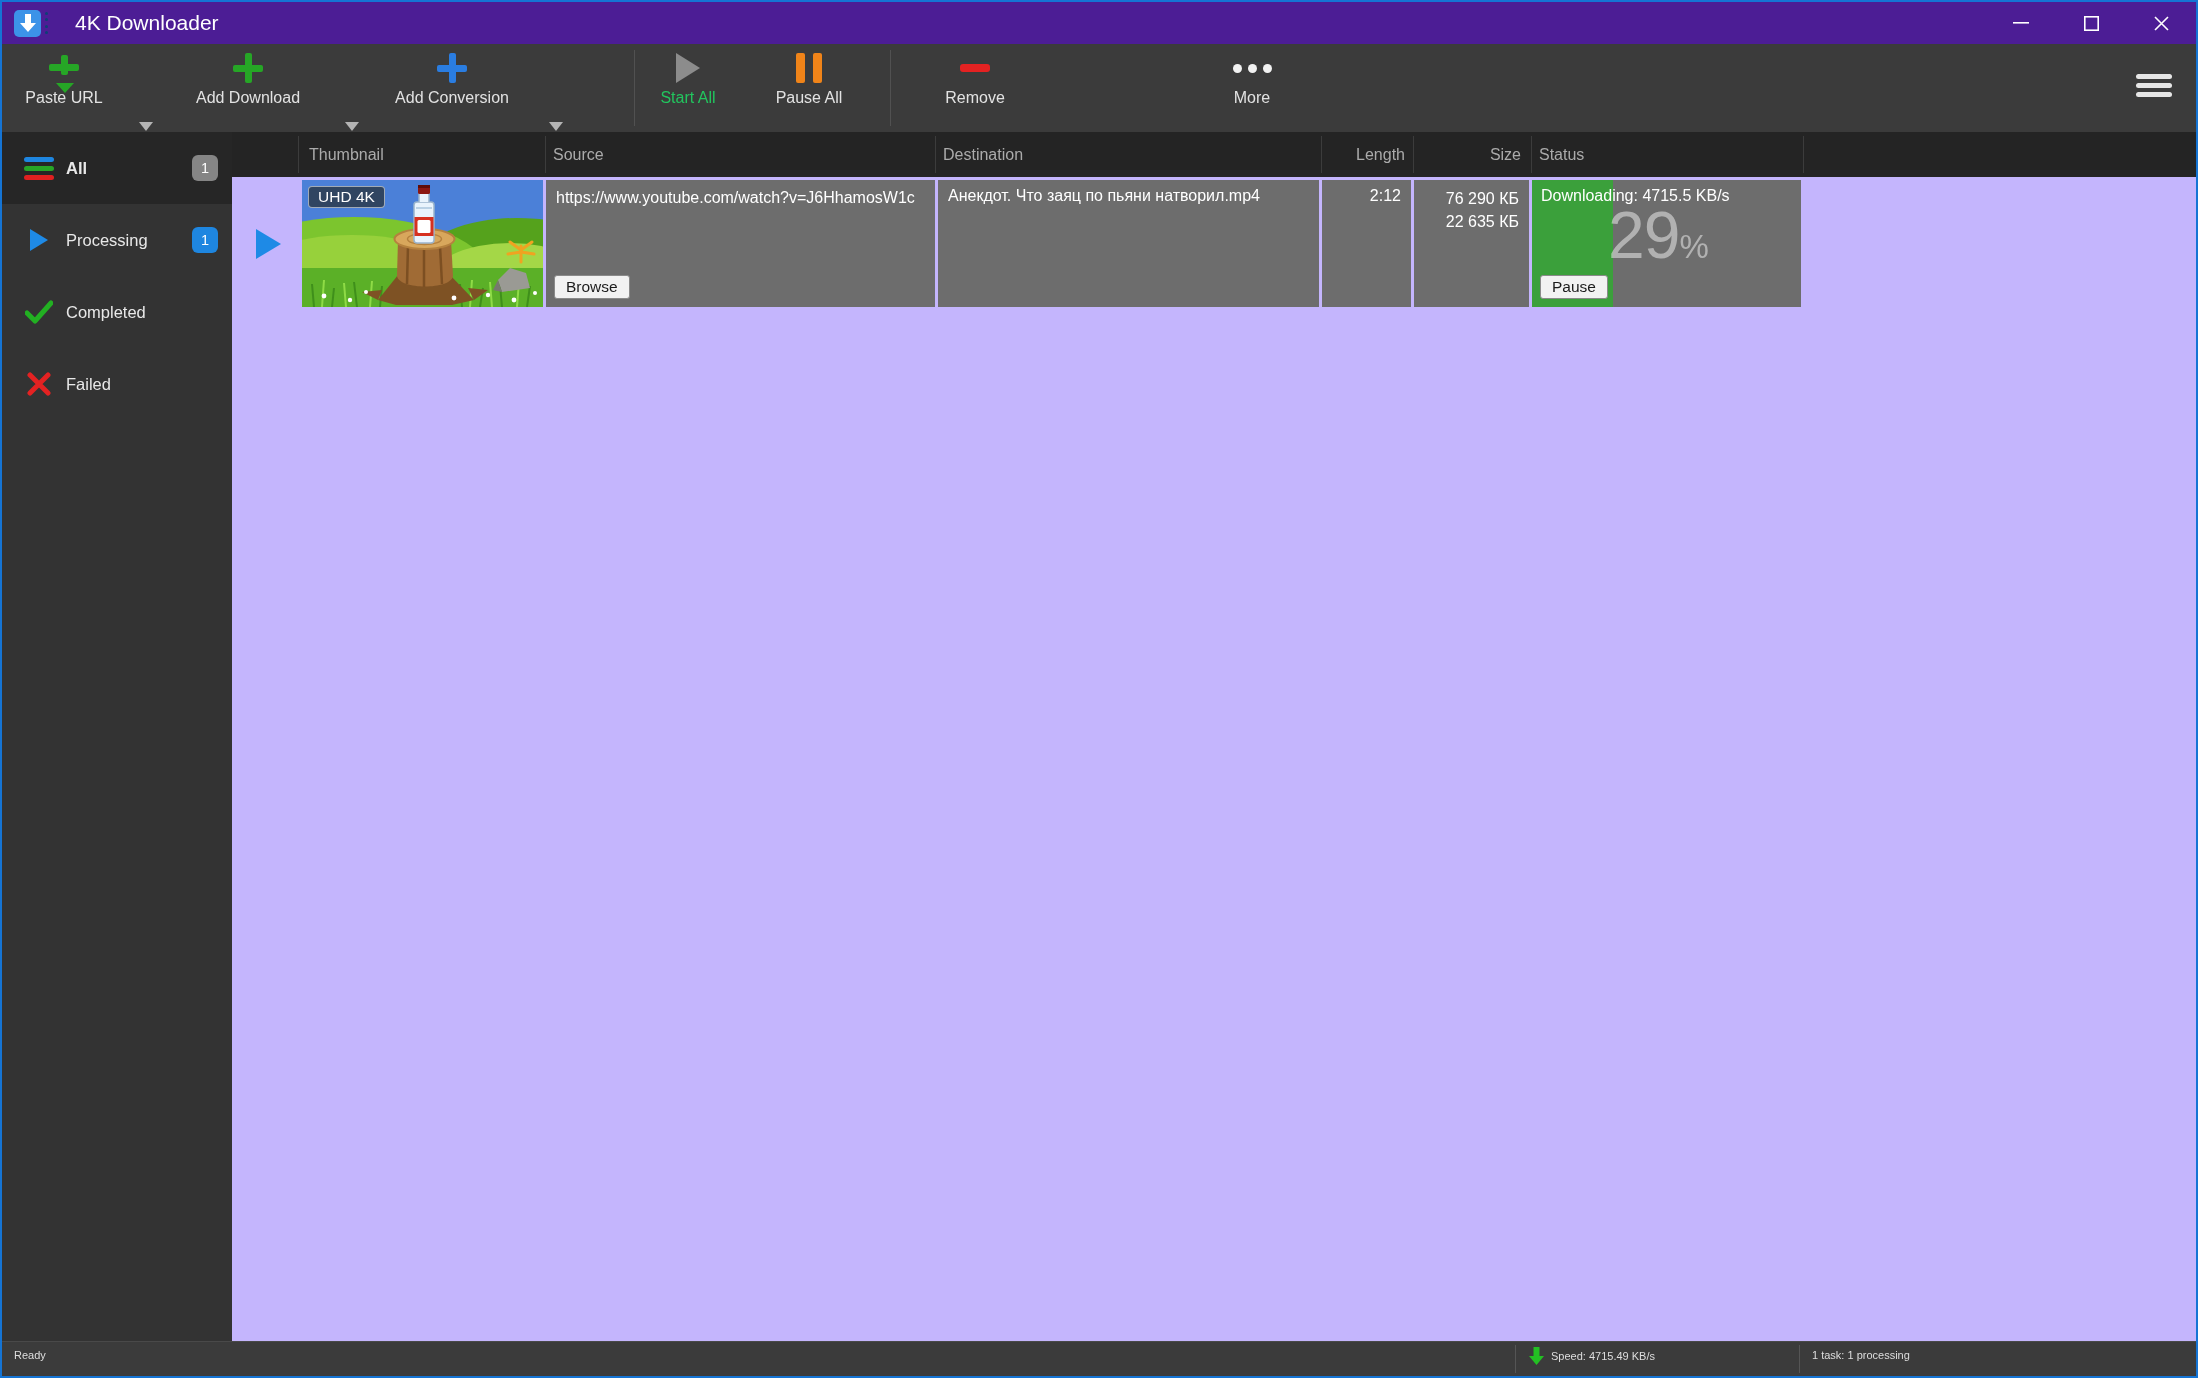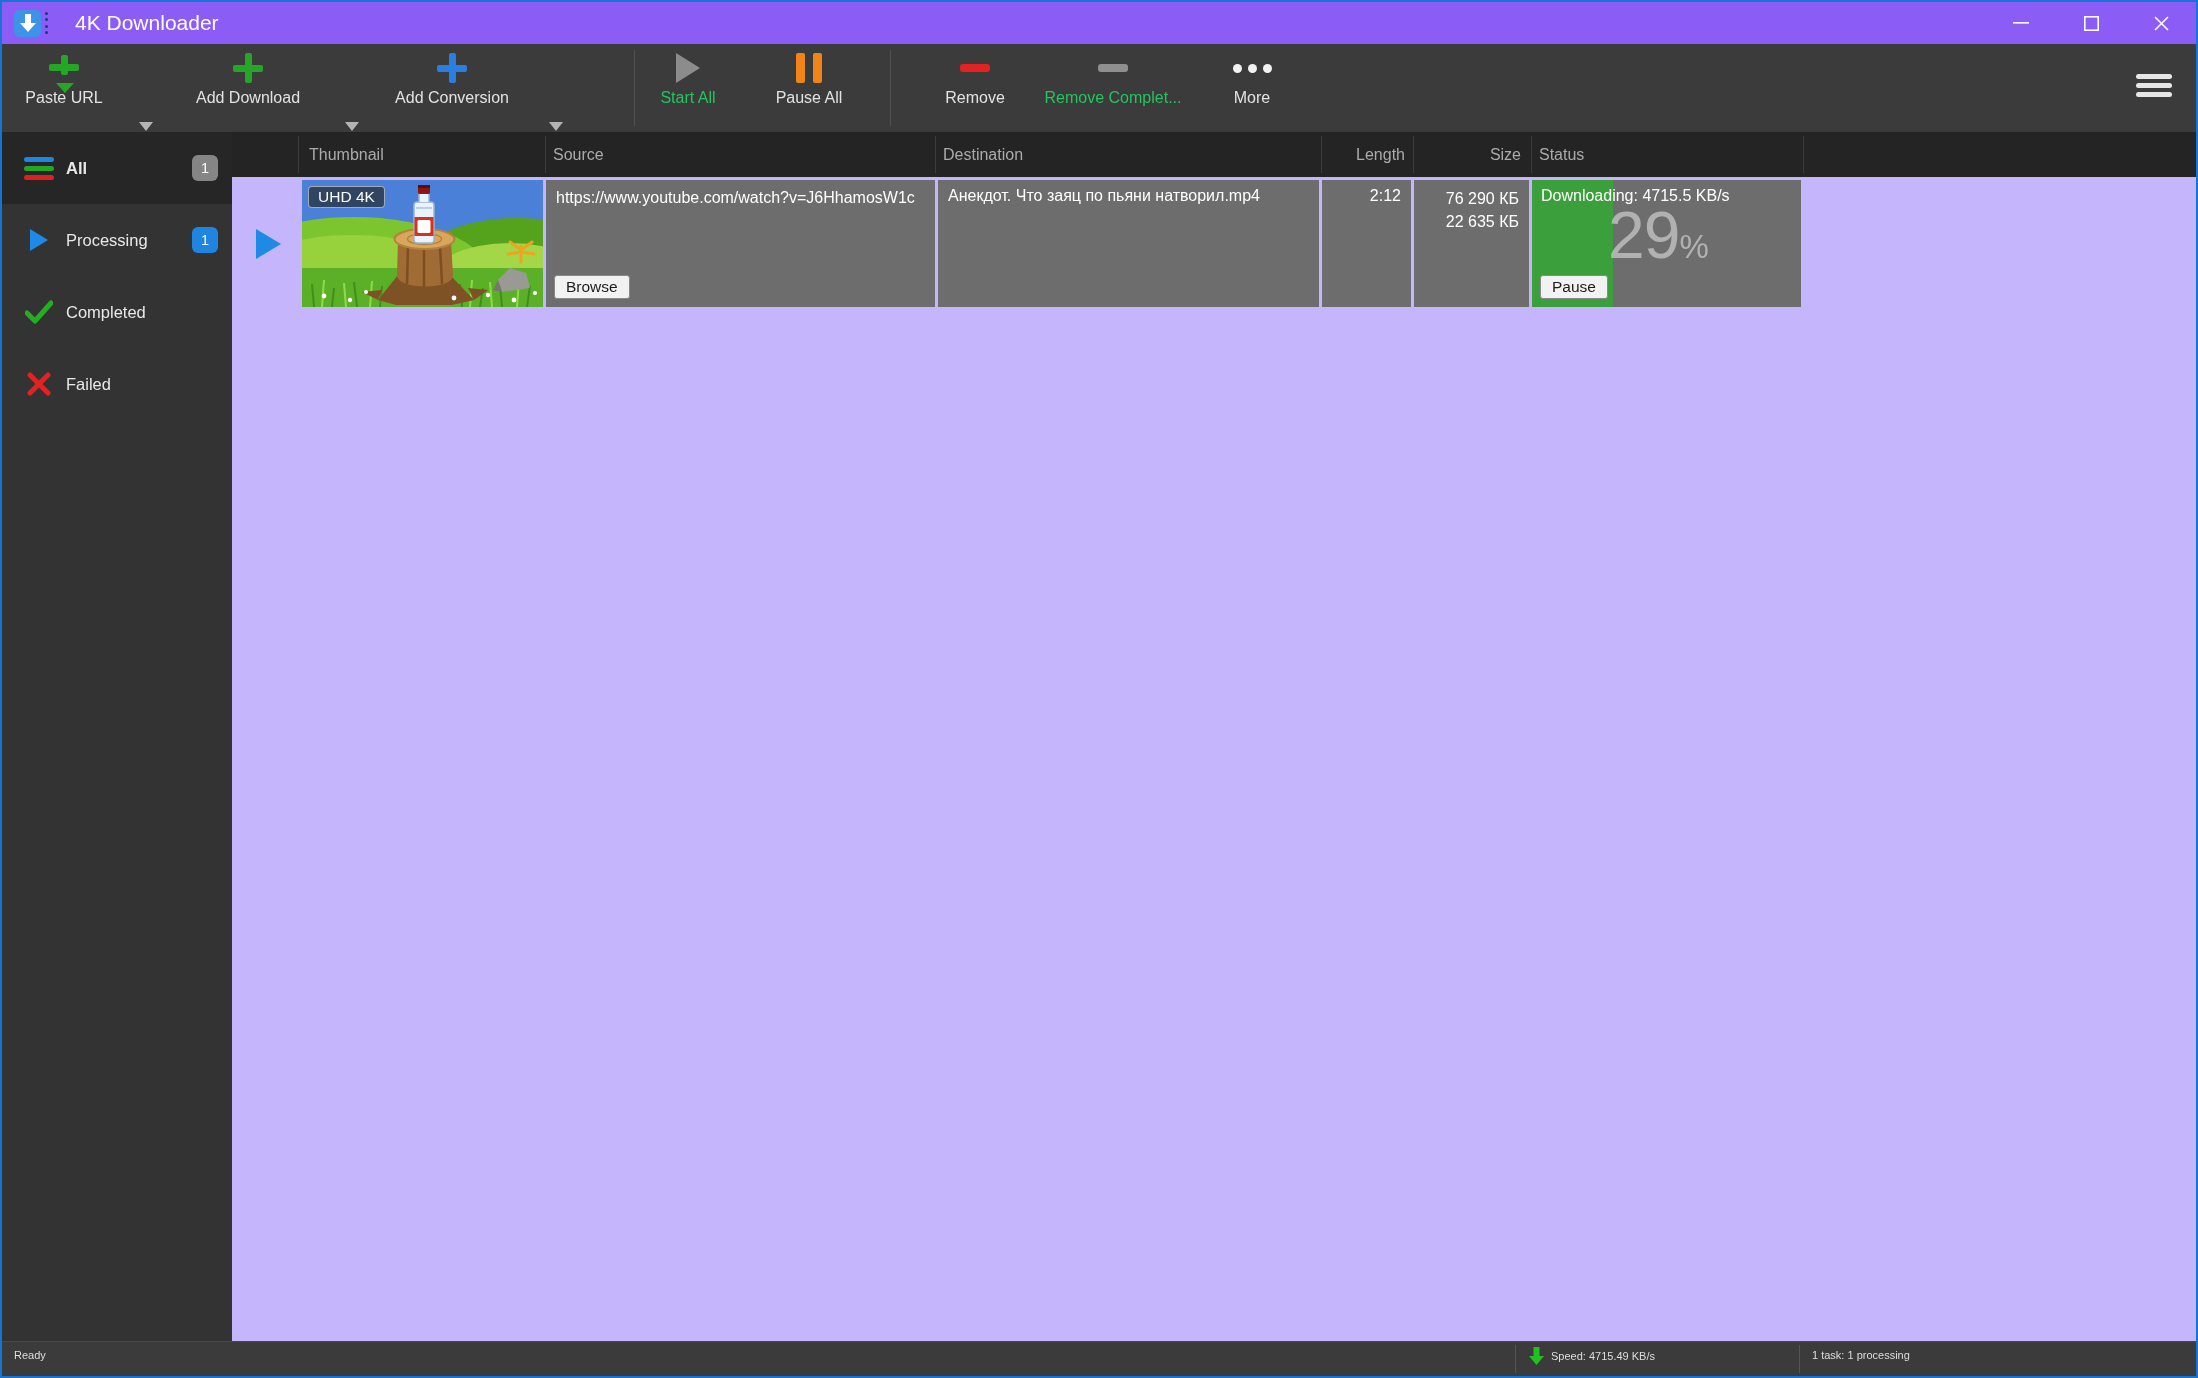--- a/index.html
+++ b/index.html
@@ -1,21 +1,21 @@
 <!DOCTYPE html>
 <html><head>
 <meta charset="utf-8">
 <style>
   html,body{margin:0;padding:0;background:#101010;}
   .window{position:relative;width:2198px;height:1378px;box-sizing:border-box;
     border:2px solid #1574d4;background:#1b1b1b;overflow:hidden;
     font-family:"Liberation Sans",sans-serif;-webkit-font-smoothing:antialiased;}
 
   
-  .titlebar{position:absolute;left:0;top:0;right:0;height:42px;background:#8b5cf6;
+  .titlebar{position:absolute;left:0;top:0;right:0;height:42px;background:#4c1d95;
     display:flex;align-items:center;}
   .app-icon{width:27px;height:27px;margin-left:12px;border-radius:5px;background:#3c93e8;
     display:flex;align-items:center;justify-content:center;}
   .icon-dots{width:4px;height:27px;margin-left:4px;display:flex;flex-direction:column;justify-content:space-between;padding:2px 0;box-sizing:border-box;}
   .icon-dots i{width:3px;height:3px;border-radius:50%;background:#0d3f77;}
   .title{color:#ffffff;font-size:21px;margin-left:26px;}
   .win-controls{margin-left:auto;display:flex;height:100%;}
   .win-btn{width:70px;height:100%;display:flex;align-items:center;justify-content:center;cursor:pointer;}
 
   
@@ -194,26 +194,20 @@
 
     <div class="tb-sep" style="left:888px"></div>
 
     <div class="tb" style="left:893px">
       <div class="ic">
           <div class="minus"></div>
         </div>
       <div class="lbl">Remove</div>
     </div>
 
-    <div class="tb disabled" style="left:1031px">
-      <div class="ic">
-          <div class="minus gray"></div>
-        </div>
-      <div class="lbl">Remove Complet...</div>
-    </div>
 
     <div class="tb" style="left:1170px">
       <div class="ic">
           <div class="dots3">
             <i></i>
             <i></i>
             <i></i>
           </div>
         </div>
       <div class="lbl">More</div>

